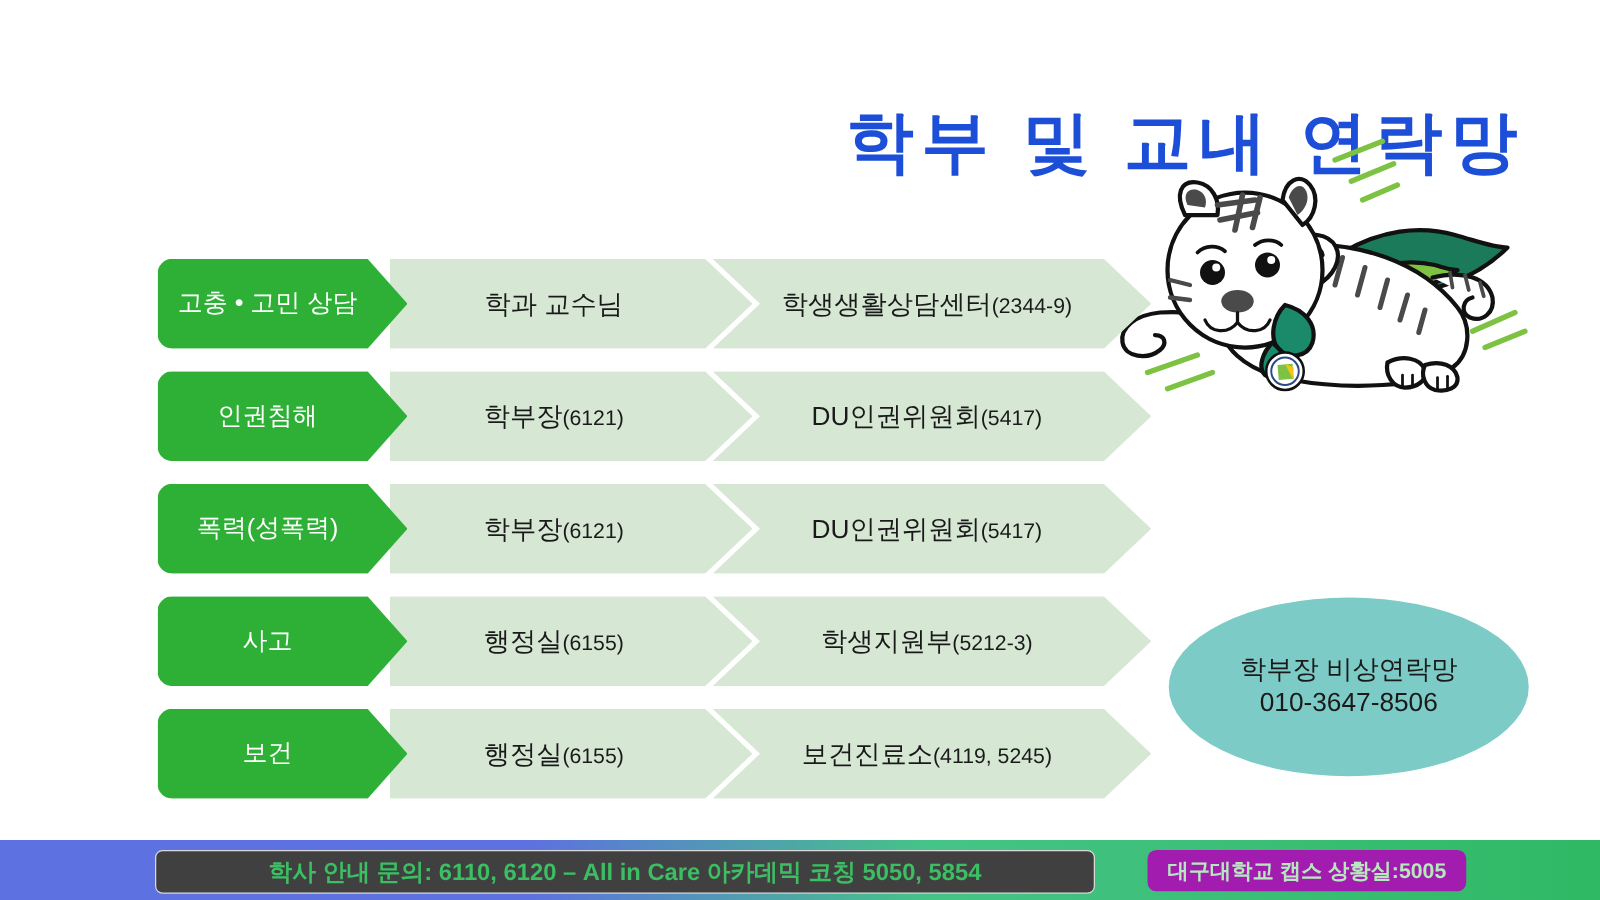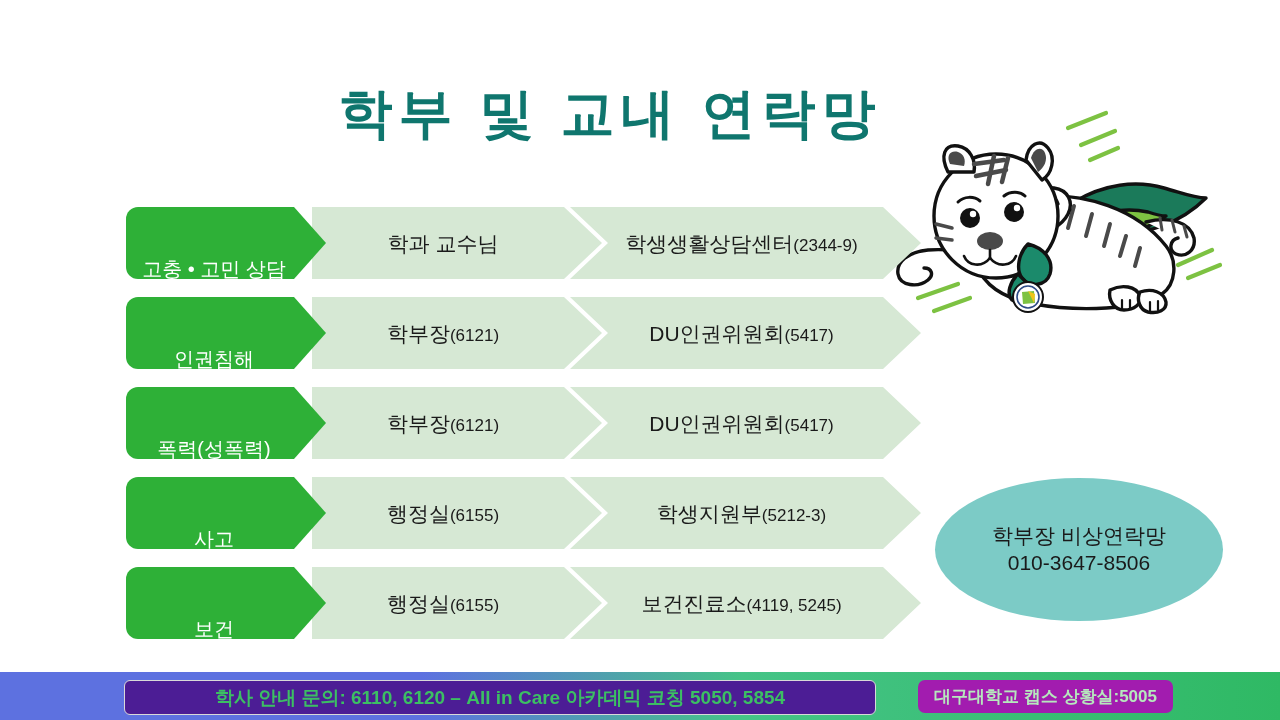--- a/index.html
+++ b/index.html
@@ -15,24 +15,24 @@
     background: #ffffff;
     font-family: "Liberation Sans", "DejaVu Sans", sans-serif;
   }
 
   
   #slide-title {
     position: absolute;
     left: 0;
     top: 78px;
     width: 1220px;
-    text-align: center;
+    text-align: right;
     font-size: 54px;
     font-weight: bold;
-    color: #0f766e;
+    color: #1d4ed8;
     letter-spacing: 6px;
     white-space: nowrap;
   }
 
   
   .flow-row {
     position: absolute;
     left: 126px;
     width: 795px;
     height: 72px;
@@ -86,21 +86,21 @@
   .cat {
     position: absolute;
     left: 0;
     top: 0;
     width: 200px;
     height: 72px;
     background: #2eb037;
     border-radius: 12px 0 0 12px;
     clip-path: polygon(0 0, 168px 0, 200px 50%, 168px 100%, 0 100%);
     display: flex;
-    align-items: flex-end;
+    align-items: center;
     justify-content: center;
   }
   .cat-label {
     font-size: 20px;
     color: #ffffff;
     white-space: nowrap;
     transform: translateX(-12px);
     line-height: 1;
   }
 
@@ -133,21 +133,21 @@
     width: 1280px;
     height: 48px;
     background: linear-gradient(to right, #5d71e0 0%, #5d71e0 33%, #45c487 58%, #2fb964 100%);
   }
   #bottom-pill-left {
     position: absolute;
     left: 124px;
     top: 680px;
     width: 750px;
     height: 33px;
-    background: #4c1d95;
+    background: #404040;
     border: 1px solid #d9d9d9;
     border-radius: 6px;
     display: flex;
     align-items: center;
     justify-content: center;
   }
   #bottom-pill-left span {
     font-size: 19px;
     font-weight: bold;
     color: #3cbf63;

